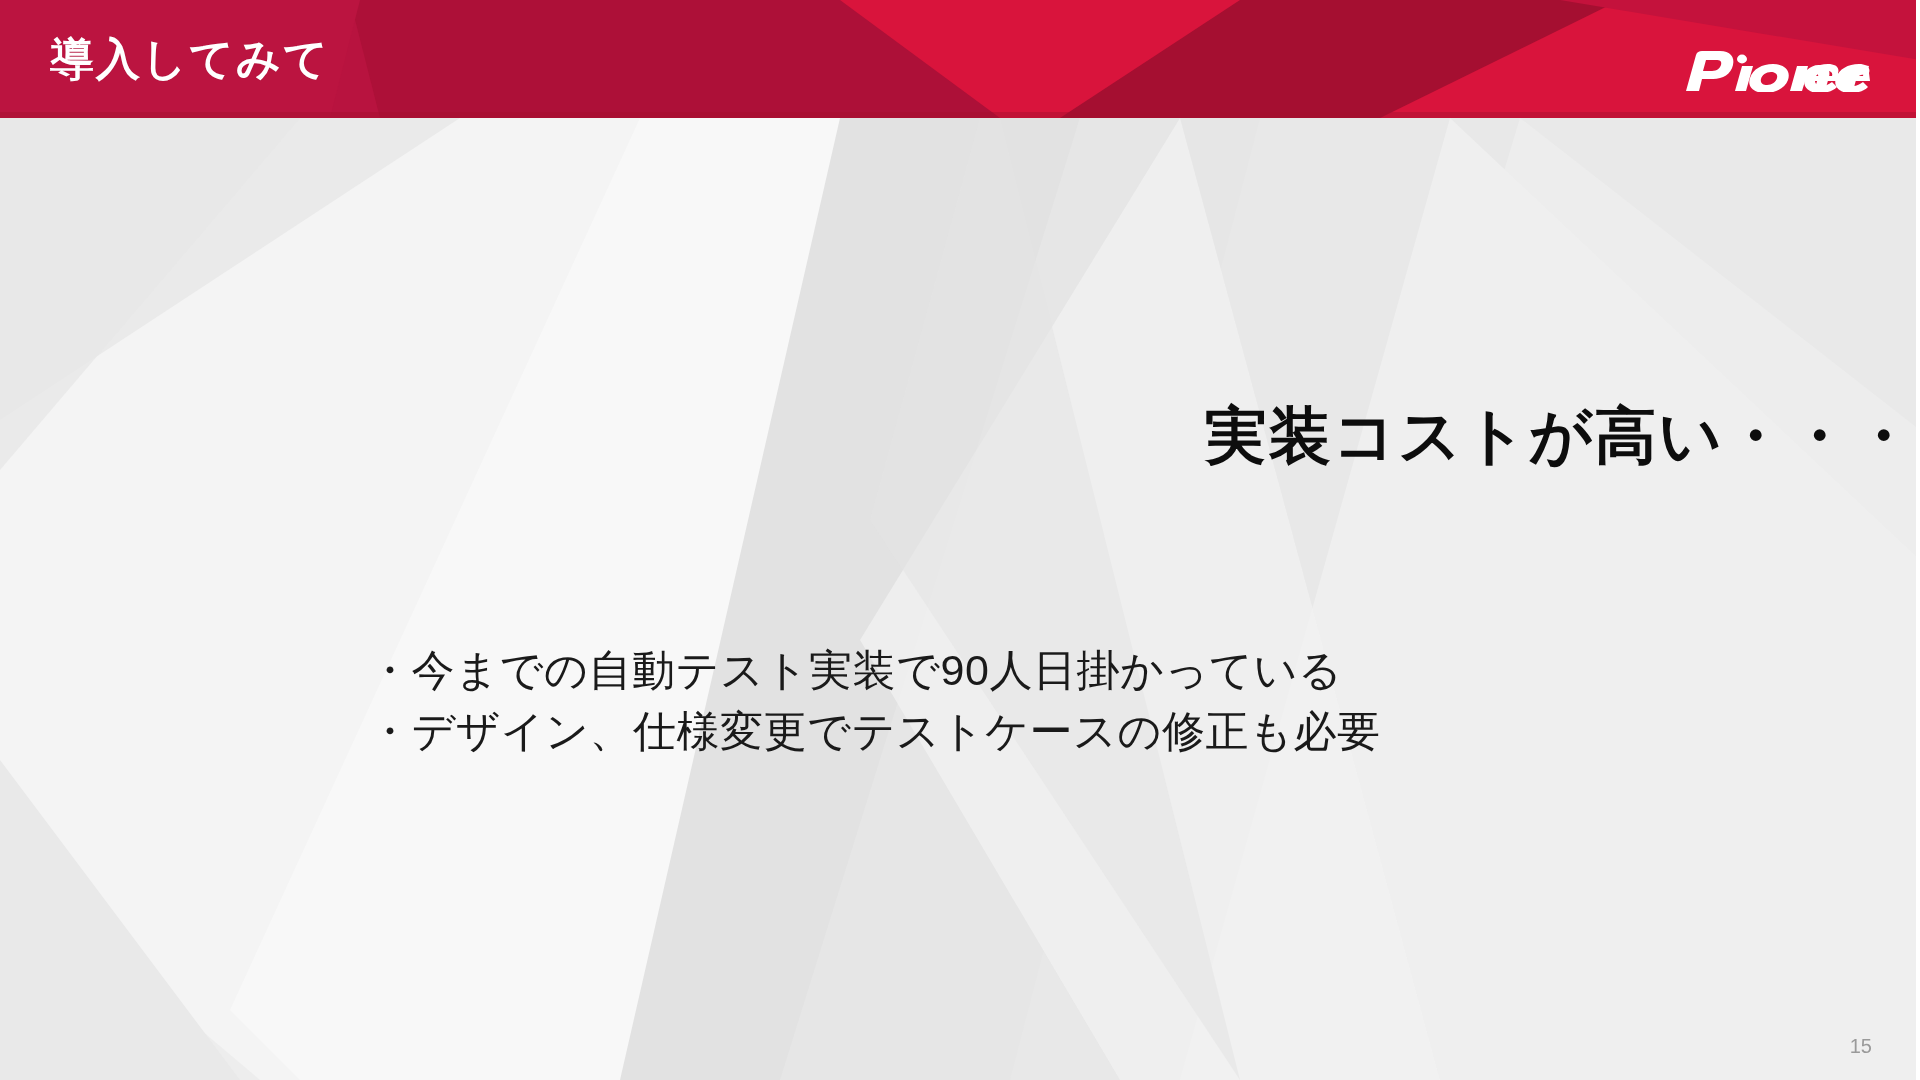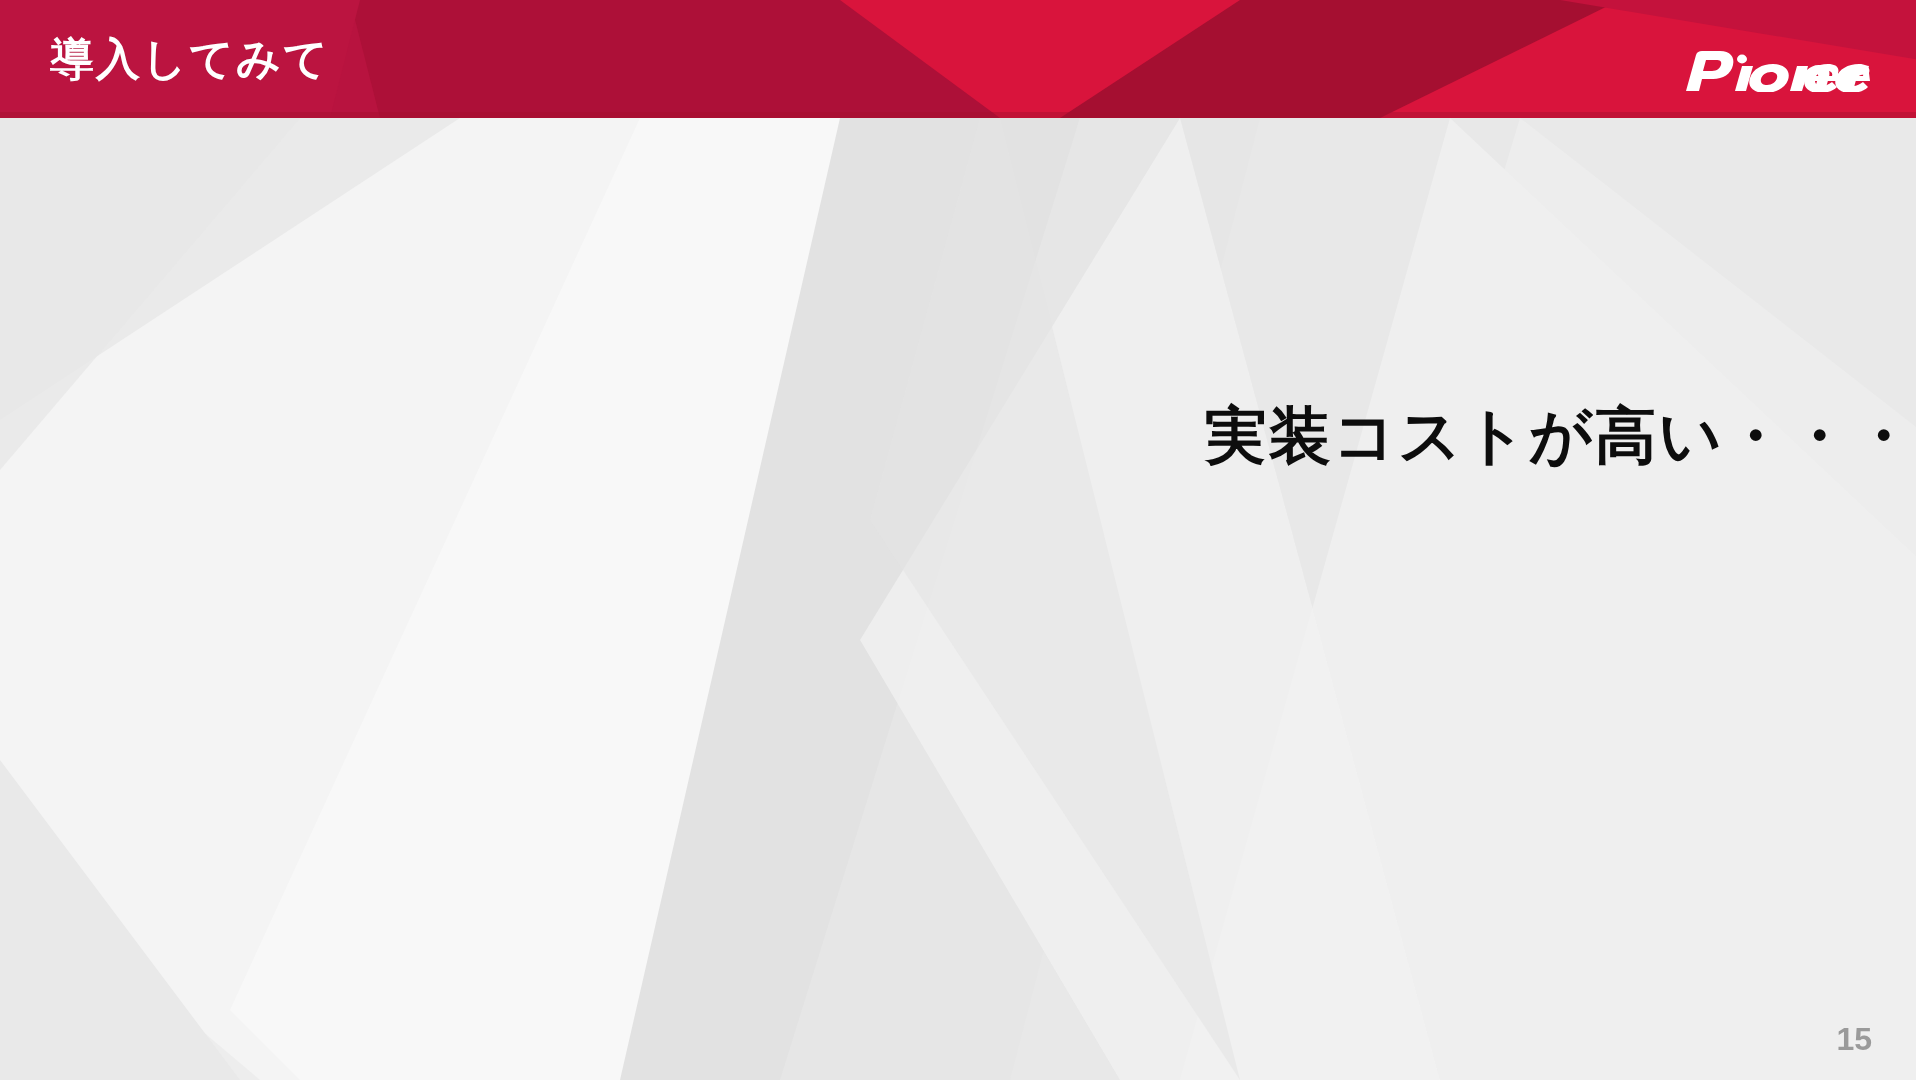--- a/index.html
+++ b/index.html
@@ -101,22 +101,22 @@
     white-space: nowrap;
   }
   .bullet-line {
     display: block;
   }
   #page-number {
     position: absolute;
     right: 44px;
     bottom: 22px;
     color: #9a9a9a;
-    font-size: 32px;
-    font-weight: bold;
+    font-size: 20px;
+    font-weight: normal;
     z-index: 4;
   }
 </style>
 </head>
 <body>
 
 <div id="slide">
 
   <svg id="bg-art" viewBox="0 0 1920 1080" preserveAspectRatio="none">
     <rect x="0" y="0" width="1920" height="1080" fill="#ededed"></rect>
@@ -166,17 +166,21 @@
                  M170 21 C173 21 175 23 174 26 L158 26 C160 23 166 21 170 21 Z" transform="translate(9,0)"></path>
         <path d="M176 41 L183 16 L193 16 L192 21 C194 17 198 15 203 16 L200 25 C195 24 191 26 190 30 L187 41 Z" transform="translate(-14,0)"></path>
       </g>
     </svg>
   </div>
 
   <div id="content">
 
     <div id="main-heading">実装コストが高い・・・</div>
 
+    <div id="bullet-list">
+      <span class="bullet-line">・今までの自動テスト実装で90人日掛かっている</span>
+      <span class="bullet-line">・デザイン、仕様変更でテストケースの修正も必要</span>
+    </div>
 
     <div id="page-number">15</div>
   </div>
 
 </div>
 
 </body></html>

